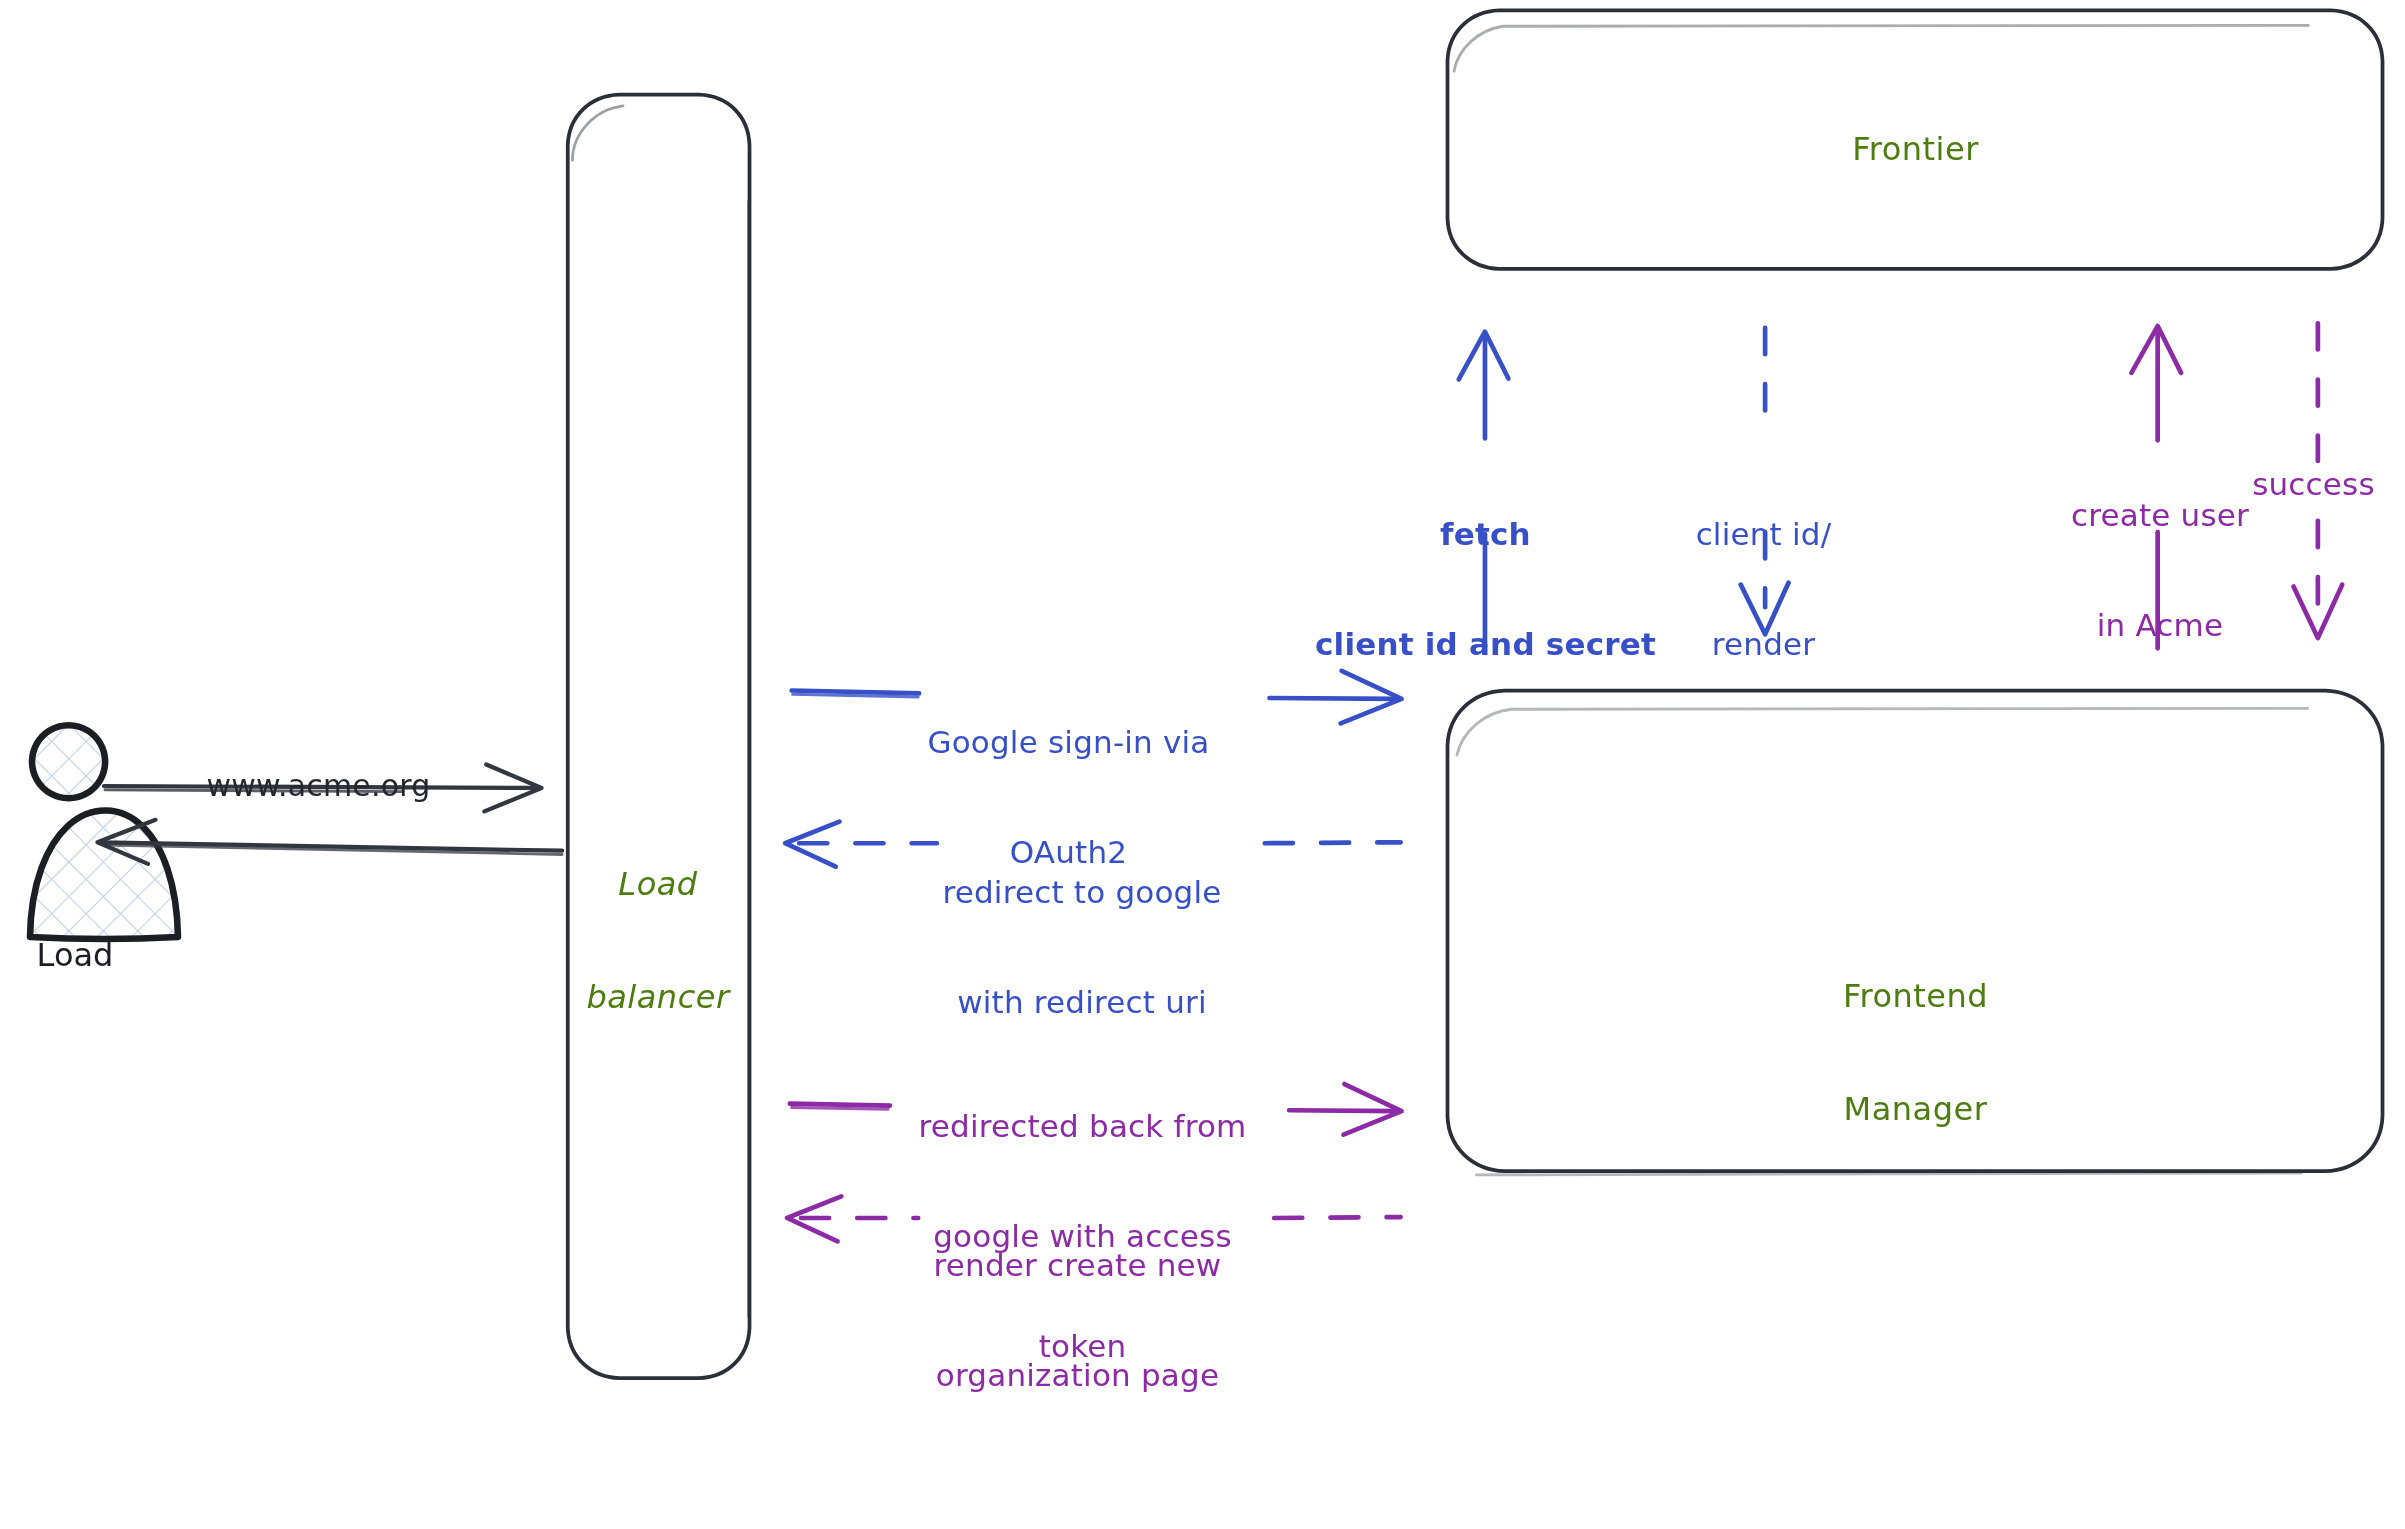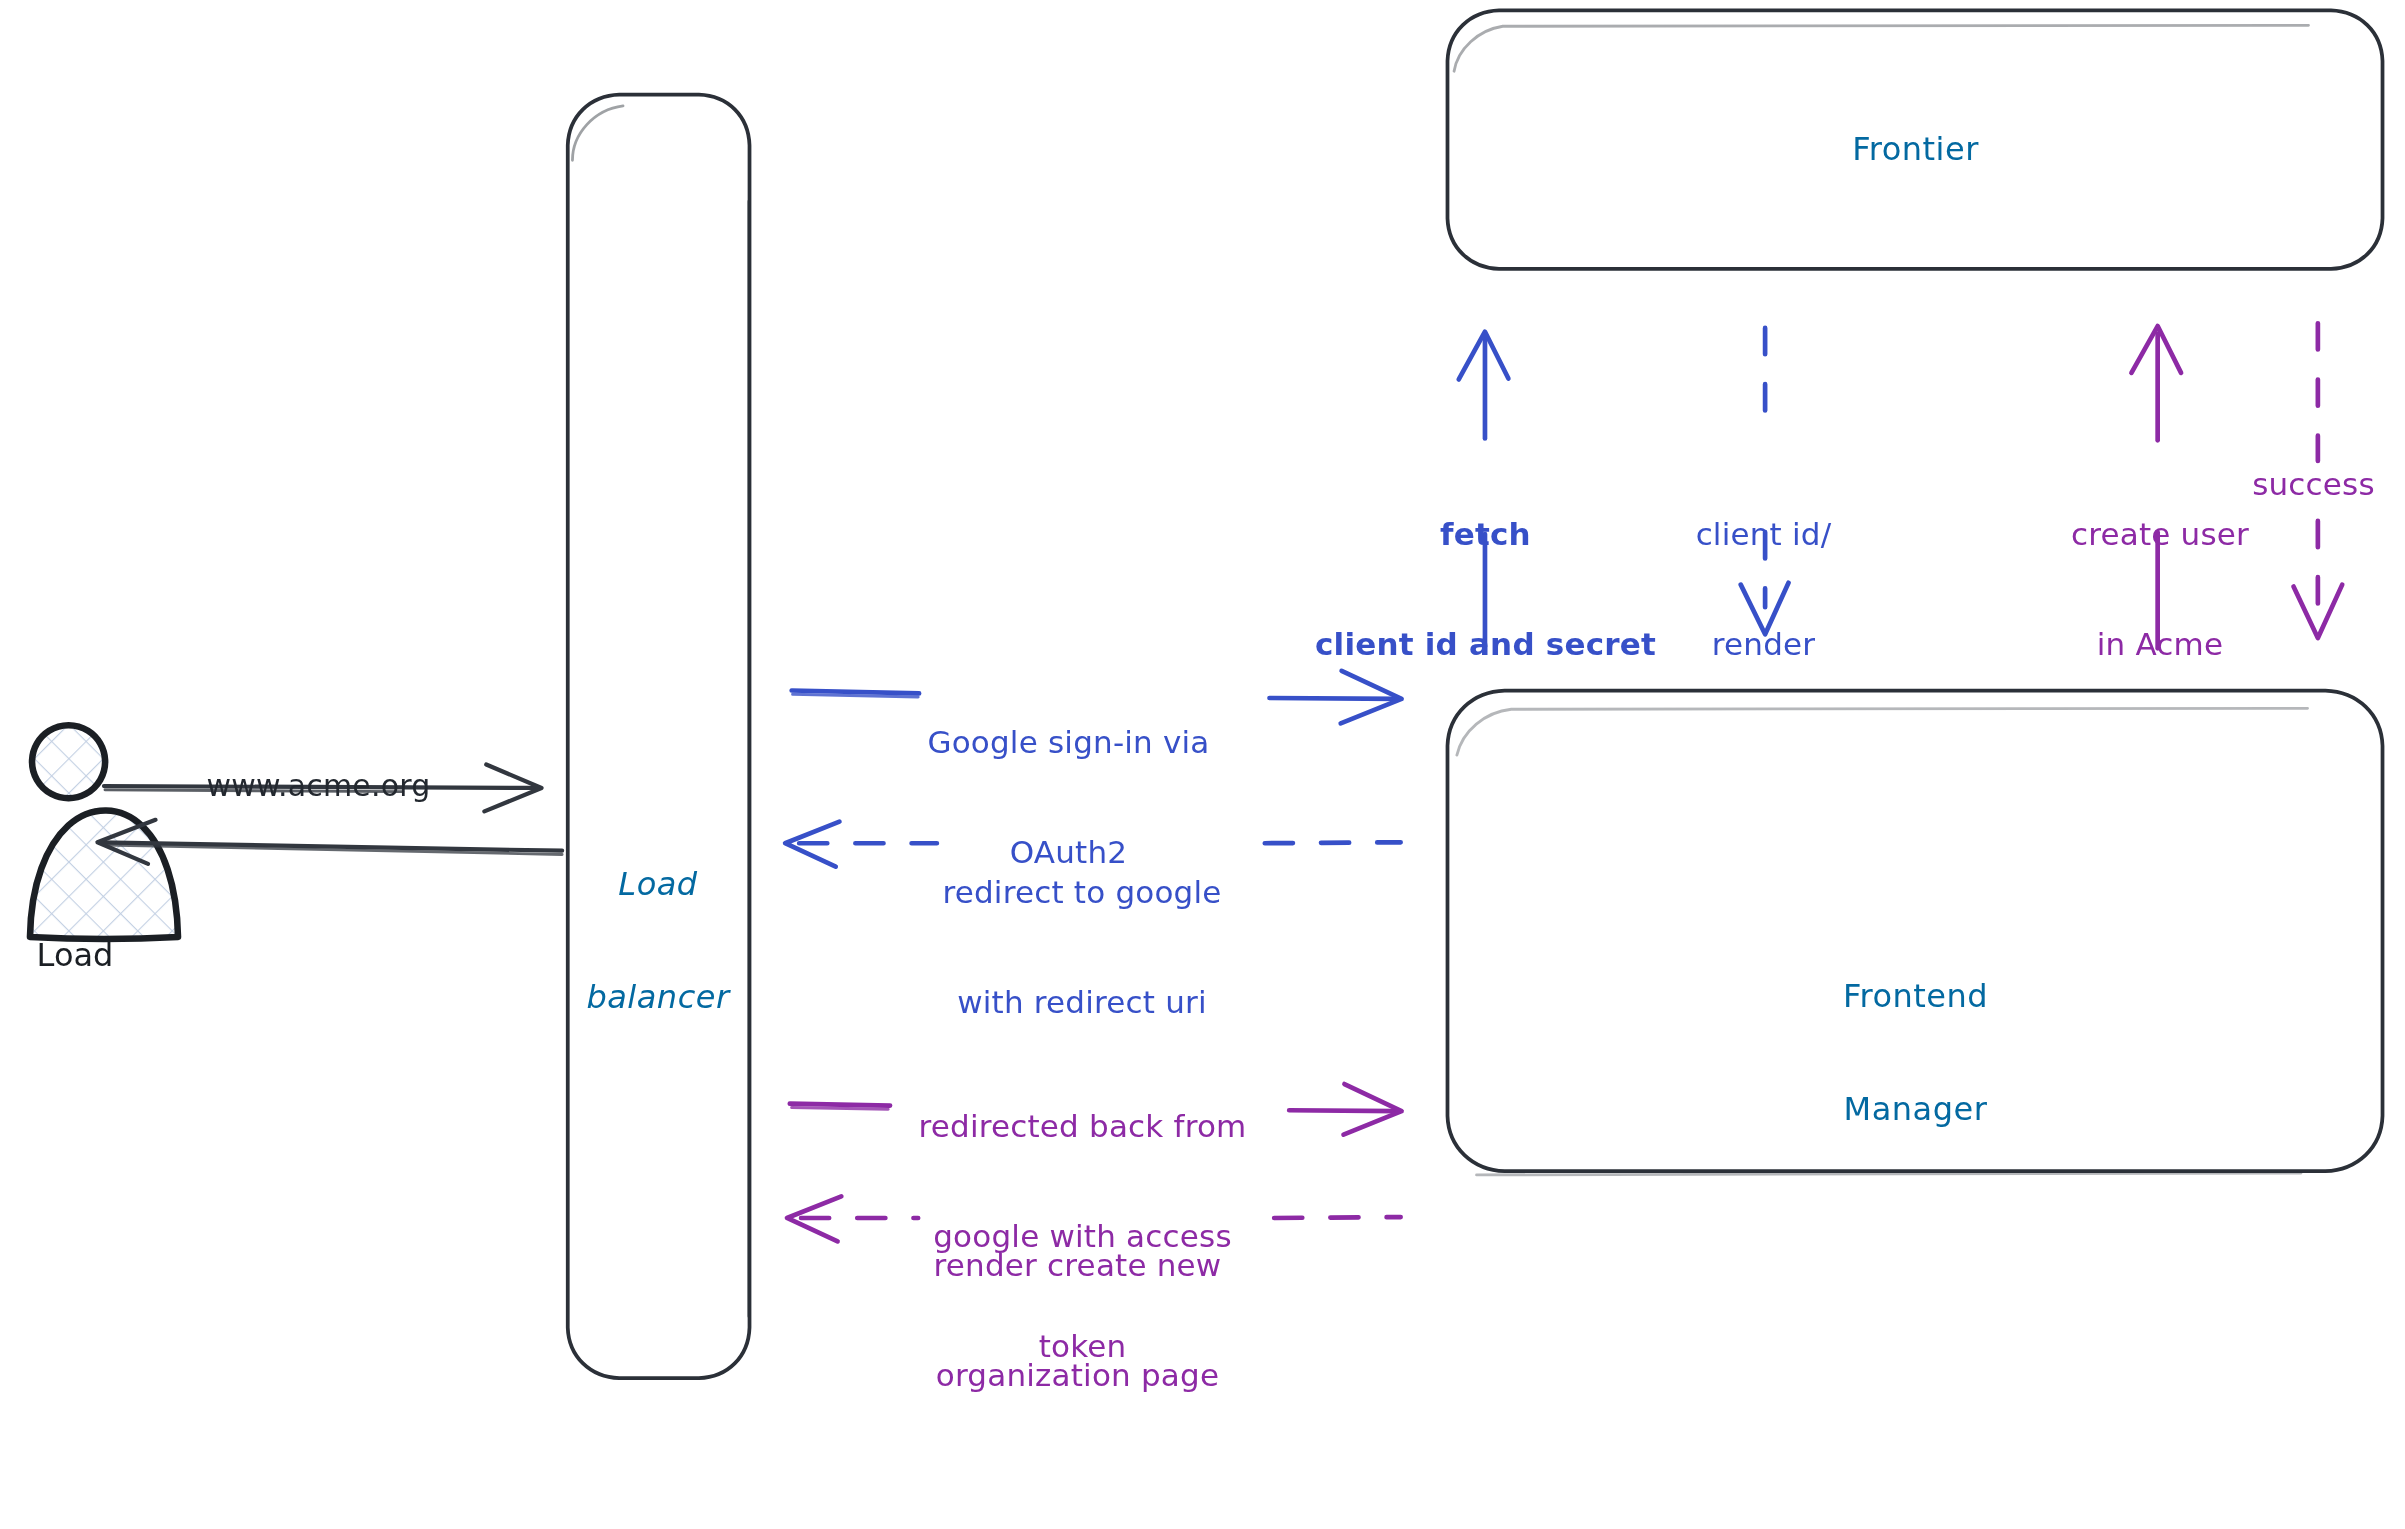--- a/index.html
+++ b/index.html
@@ -27,21 +27,21 @@
   }
   .lbl {
     position: absolute;
     text-align: center;
     font-family: "DejaVu Sans", sans-serif;
     line-height: 1.18;
     white-space: pre;
     pointer-events: none;
   }
   .node-label {
-    color: #0369a1;
+    color: #4d7c0f;
     font-size: 32px;
     letter-spacing: 0.5px;
   }
   .actor-label {
     color: #1b1f24;
     font-size: 32px;
   }
   .edge-label-blue {
     color: #3750c8;
     font-size: 31px;
@@ -199,21 +199,21 @@
   <div class="lbl edge-label-blue" style="left:1298px; top:443px; width:375px; text-align:center;font-weight:bold;">
     <div>fetch</div>
     <div>client id and secret</div>
   </div>
 
   <div class="lbl edge-label-blue" style="left:1656px; top:443px; width:215px; text-align:center;">
     <div>client id/</div>
     <div>render</div>
   </div>
 
-  <div class="lbl edge-label-purple" style="left:2038px; top:443px; width:244px; ">
+  <div class="lbl edge-label-purple" style="left:2038px; top:424px; width:244px; ">
     <div>create user</div>
     <div>in Acme</div>
   </div>
 
   <div class="lbl edge-label-purple" style="left:2220px; top:466px; width:187px; text-align:center;">success</div>
 
 </div>
 
 
 </body></html>

